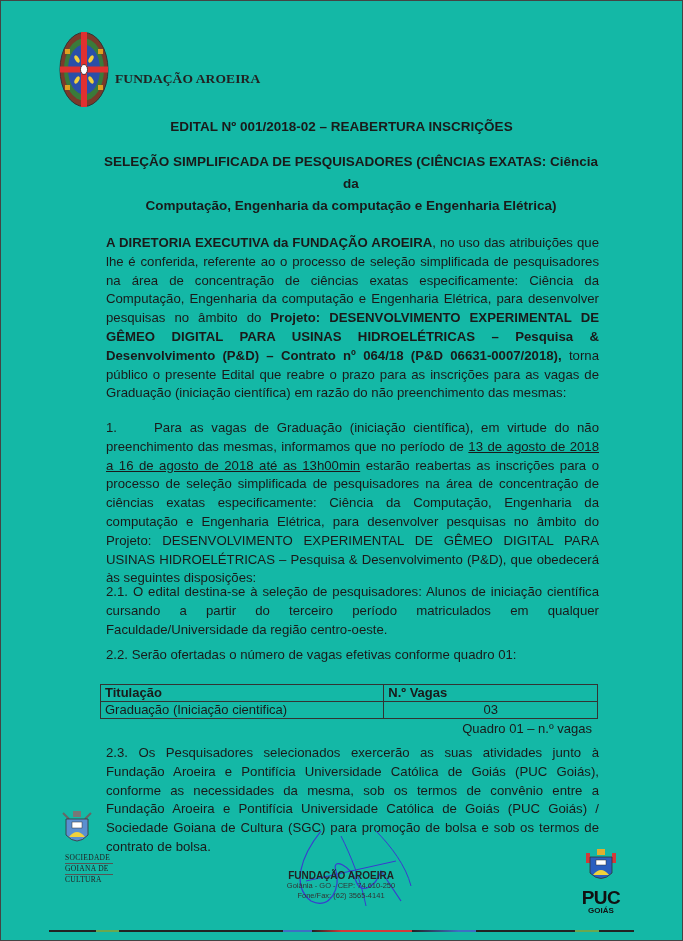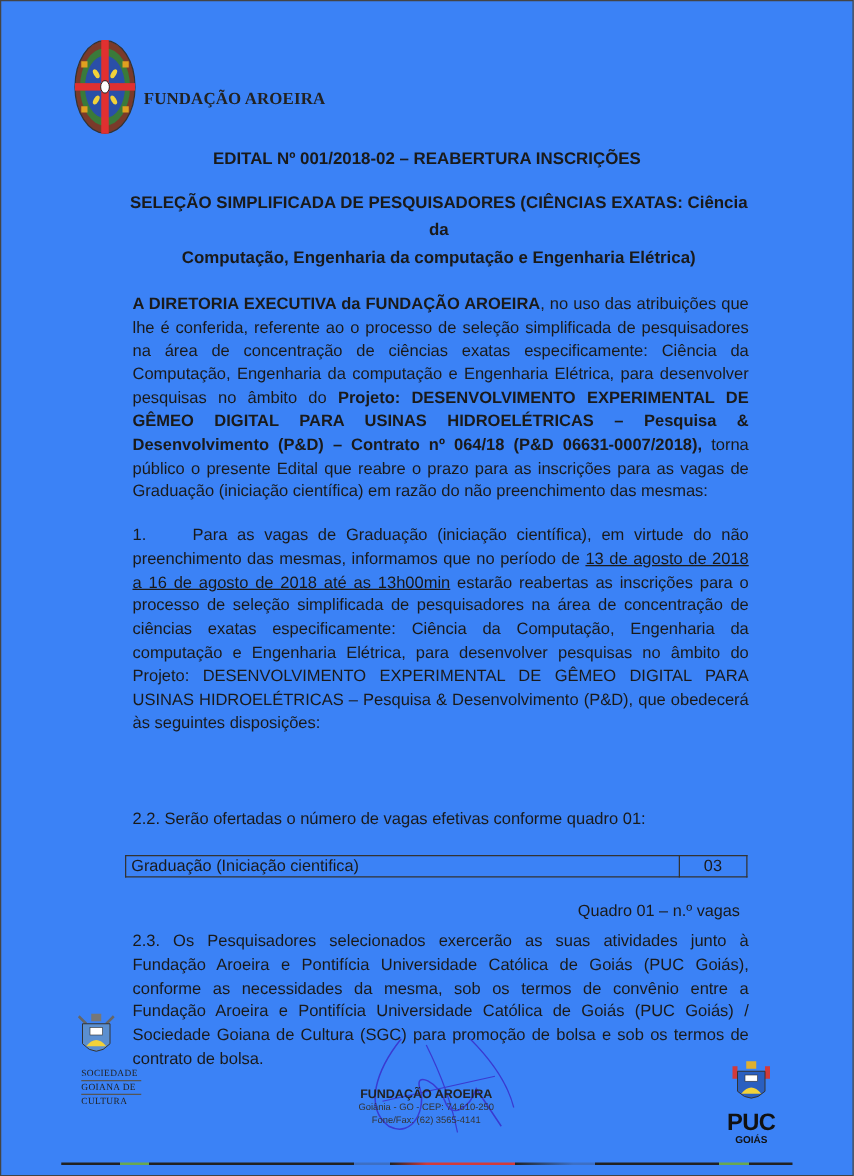--- a/index.html
+++ b/index.html
@@ -6,21 +6,21 @@
   body {
     width: 683px; height: 941px; overflow: hidden;
     background: #ffffff;
     font-family: "Liberation Sans", sans-serif;
     color: #1a1a1a;
   }
   .page {
     position: relative;
     width: 681px; height: 939px;
     border: 1px solid #444;
-    background: #3b82f6;
+    background: #14b8a6;
   }
   .header {
     position: absolute; left: 58px; top: 30px;
     display: flex; align-items: center;
   }
   .logo { width: 50px; height: 77px; }
   .org-name {
     margin-left: 6px; margin-top: 18px;
     font-family: "Liberation Serif", serif;
     font-size: 13.5px; font-weight: bold; color: #222;
@@ -122,25 +122,30 @@
 
   <div class="subtitle">
     <div>SELEÇÃO SIMPLIFICADA DE PESQUISADORES (CIÊNCIAS EXATAS: Ciência da</div>
     <div>Computação, Engenharia da computação e Engenharia Elétrica)</div>
   </div>
 
   <div class="body-text" id="p-intro"><b>A DIRETORIA EXECUTIVA da FUNDAÇÃO AROEIRA</b><span>, no uso das atribuições que lhe é conferida, referente ao o processo de seleção simplificada de pesquisadores na área de concentração de ciências exatas especificamente: Ciência da Computação, Engenharia da computação e Engenharia Elétrica, para desenvolver pesquisas no âmbito do </span><b>Projeto: DESENVOLVIMENTO EXPERIMENTAL DE GÊMEO DIGITAL PARA USINAS HIDROELÉTRICAS – Pesquisa &amp; Desenvolvimento (P&amp;D) – Contrato nº 064/18 (P&amp;D 06631-0007/2018),</b><span> torna público o presente Edital que reabre o prazo para as inscrições para as vagas de Graduação (iniciação científica) em razão do não preenchimento das mesmas:</span></div>
 
   <div class="body-text" id="p-1"><span class="tab-num">1.</span><span>Para as vagas de Graduação (iniciação científica), em virtude do não preenchimento das mesmas, informamos que no período de </span><span class="u">13 de agosto de 2018 a 16 de agosto de 2018 até as 13h00min</span><span> estarão reabertas as inscrições para o processo de seleção simplificada de pesquisadores na área de concentração de ciências exatas especificamente: Ciência da Computação, Engenharia da computação e Engenharia Elétrica, para desenvolver pesquisas no âmbito do Projeto: DESENVOLVIMENTO EXPERIMENTAL DE GÊMEO DIGITAL PARA USINAS HIDROELÉTRICAS – Pesquisa &amp; Desenvolvimento (P&amp;D), que obedecerá às seguintes disposições:</span></div>
 
+  <div class="body-text" id="p-21">2.1. O edital destina-se à seleção de pesquisadores: Alunos de iniciação científica cursando a partir do terceiro período matriculados em qualquer Faculdade/Universidade da região centro-oeste.</div>
 
   <div class="body-text" id="p-22">2.2. Serão ofertadas o número de vagas efetivas conforme quadro 01:</div>
 
   <table class="vagas">
     <tbody>
+        <tr>
+      <th style="width:57%">Titulação</th>
+      <th>N.º Vagas</th>
+    </tr>
     <tr>
       <td>Graduação (Iniciação cientifica)</td>
       <td class="num">03</td>
     </tr>
   </tbody>
     </table>
   <div class="caption">Quadro 01 – n.º vagas</div>
 
   <div class="body-text" id="p-23">2.3. Os Pesquisadores selecionados exercerão as suas atividades junto à Fundação Aroeira e Pontifícia Universidade Católica de Goiás (PUC Goiás), conforme as necessidades da mesma, sob os termos de convênio entre a Fundação Aroeira e Pontifícia Universidade Católica de Goiás (PUC Goiás) / Sociedade Goiana de Cultura (SGC) para promoção de bolsa e sob os termos de contrato de bolsa.</div>
 

